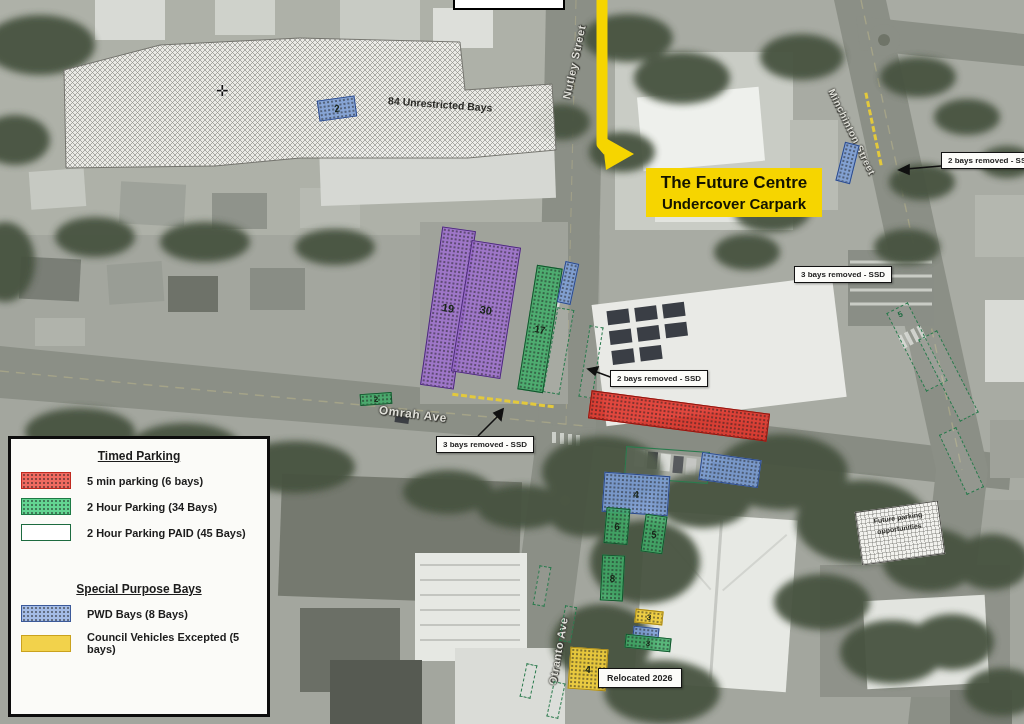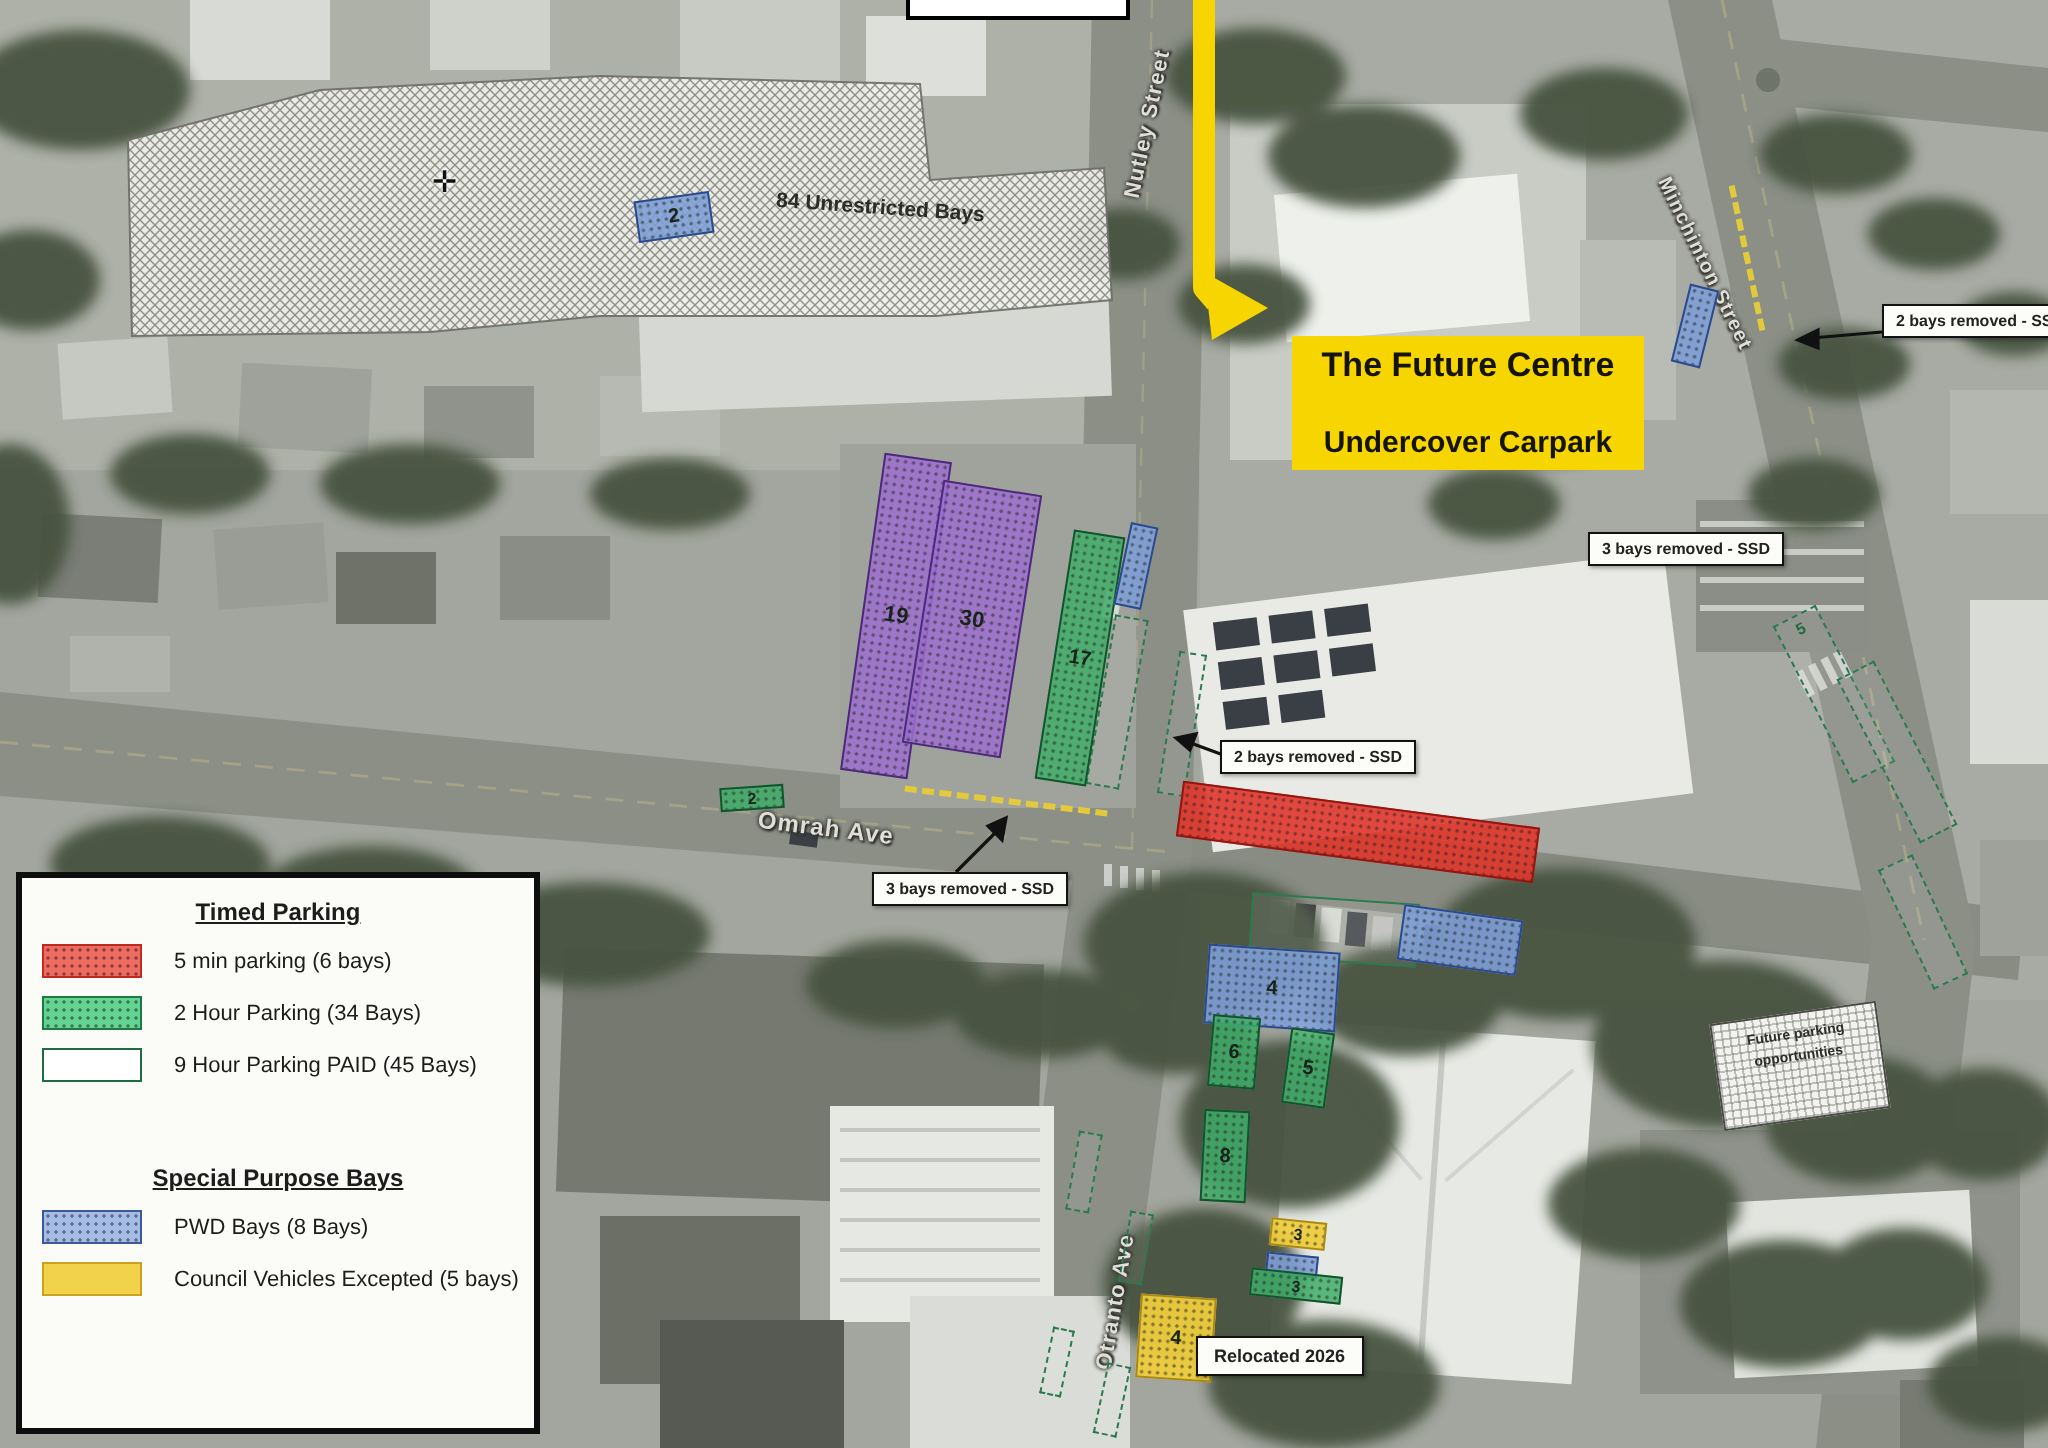--- a/index.html
+++ b/index.html
@@ -33,33 +33,33 @@
             background-image:repeating-linear-gradient(0deg,rgba(90,90,85,.35) 0 1px,transparent 1px 4px),
                              repeating-linear-gradient(90deg,rgba(90,90,85,.35) 0 1px,transparent 1px 4px);}
   
   .street{position:absolute;color:#dfdfd8;font-weight:bold;font-size:11px;letter-spacing:.6px;
           white-space:nowrap;z-index:8;
           text-shadow:0 0 2px #34342f,0 0 2px #34342f,1px 1px 1px #34342f;}
   
   .hl-box{position:absolute;left:646px;top:168px;width:160px;background:#f6d500;z-index:25;
           padding:5px 8px;text-align:center;color:#141400;}
   .hl-box .l1{font-size:17px;font-weight:800;}
-  .hl-box .l2{font-size:15px;font-weight:800;margin-top:20px;}
+  .hl-box .l2{font-size:15px;font-weight:800;margin-top:2px;}
   
   .unres-label{position:absolute;left:388px;top:98px;font-size:10.5px;font-weight:bold;
                color:#2b2b27;transform:rotate(4deg);z-index:11;white-space:nowrap;}
   .crosshair{position:absolute;left:216px;top:82px;font-size:15px;color:#111;z-index:11;
              text-shadow:0 0 2px #fff,0 0 2px #fff;}
   
   .legend{position:absolute;left:8px;top:436px;width:262px;height:281px;box-sizing:border-box;
           background:#fbfbf8;border:3px solid #0d0d0d;z-index:30;color:#1c1c1c;}
   .legend h3{margin:10px 0 4px;text-align:center;font-size:12px;text-decoration:underline;}
   .legend .row{display:flex;align-items:center;margin:9px 0 9px 10px;}
   .legend .sw{width:50px;height:17px;box-sizing:border-box;margin-right:16px;flex:none;}
-  .legend .lbl{font-size:11px;font-weight:400;}
+  .legend .lbl{font-size:11px;font-weight:700;}
   .sw-red{background-color:#ef6a60;border:1px solid #c0291f;}
   .sw-green{background-color:#63d492;border:1px solid #1d7a45;}
   .sw-paid{background-color:#ffffff;border:1.5px solid #1d6b40;}
   .sw-purple{background-color:#b58ade;border:1px solid #5d3a8e;}
   .sw-blue{background-color:#a4bce6;border:1px solid #3c5a9a;}
   .sw-yellow{background-color:#f2d24b;border:1px solid #caa21e;}
   .gap{height:22px;}
   
   .topbox{position:absolute;left:453px;top:-4px;width:108px;height:10px;background:#fff;
           border:2px solid #000;z-index:15;}
@@ -337,21 +337,21 @@
     <div class="row">
       <span class="sw sw-red dots"></span>
       <span class="lbl">5 min parking (6 bays)</span>
     </div>
     <div class="row">
       <span class="sw sw-green dots"></span>
       <span class="lbl">2 Hour Parking (34 Bays)</span>
     </div>
     <div class="row">
       <span class="sw sw-paid"></span>
-      <span class="lbl">9 Hour Parking PAID (45 Bays)</span>
+      <span class="lbl">2 Hour Parking PAID (45 Bays)</span>
     </div>
     <div class="gap"></div>
     <h3>Special Purpose Bays</h3>
     <div class="row">
       <span class="sw sw-blue dots"></span>
       <span class="lbl">PWD Bays (8 Bays)</span>
     </div>
     <div class="row">
       <span class="sw sw-yellow"></span>
       <span class="lbl">Council Vehicles Excepted (5 bays)</span>

